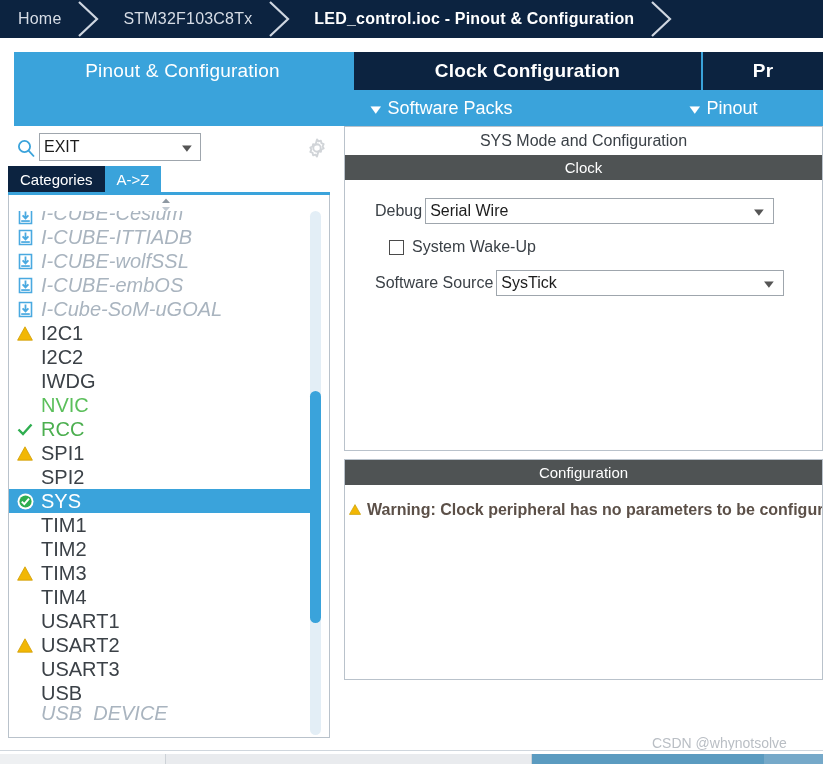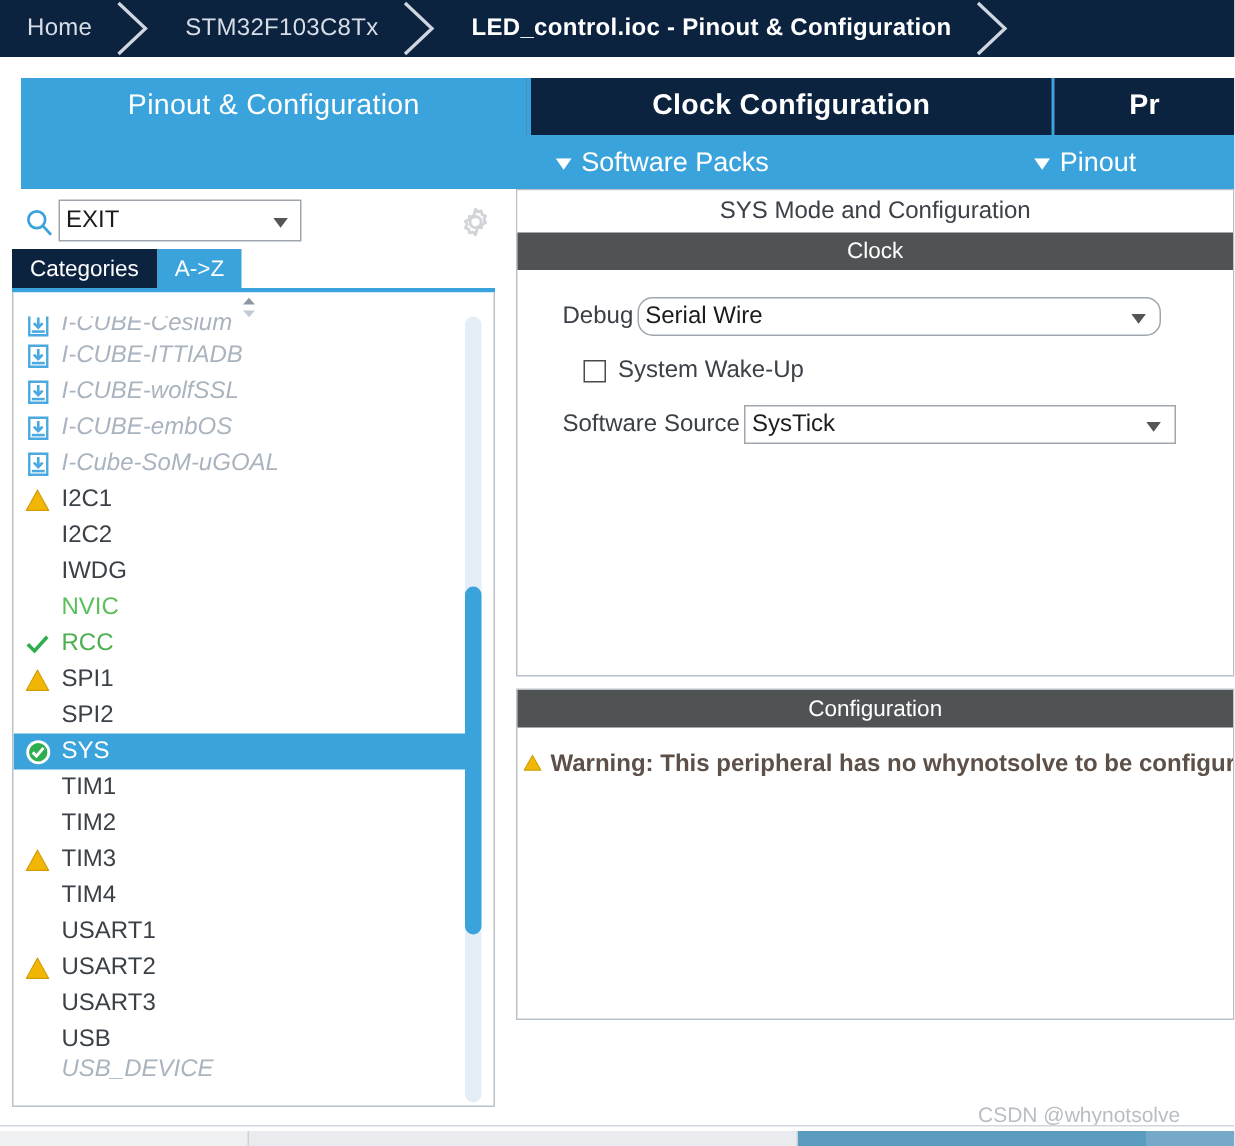--- a/index.html
+++ b/index.html
@@ -84,21 +84,21 @@
   
   .listwrap{
     position:absolute;left:8px;top:69px;width:322px;height:543px;
     background:#ffffff;border:1px solid #b9c2cb;border-top:none;box-sizing:border-box;
     overflow:hidden;
   }
   .spinner{position:absolute;left:148px;top:2px;width:18px;height:16px;}
   .listinner{position:absolute;left:0;top:16px;width:303px;}
   .row{
     height:24px;display:flex;align-items:center;gap:6px;padding-left:6px;
-    font-size:16px;color:#3b4147;white-space:nowrap;box-sizing:border-box;
+    font-size:20px;color:#3b4147;white-space:nowrap;box-sizing:border-box;
   }
   .row .ic{width:20px;height:18px;flex:0 0 20px;display:flex;align-items:center;justify-content:center;}
   .row.ghost{color:#a9b4bf;font-style:italic;}
   .row.ok{color:#4caf50;}
   .row.nvic{color:#5bbf5b;}
   .row.sel{background:#3aa3db;color:#ffffff;}
   .row.clip-top{height:14px;align-items:flex-end;overflow:hidden;}
   .row.clip-bot{height:16px;overflow:hidden;}
 
   .vscroll{position:absolute;right:8px;top:16px;width:11px;height:524px;background:#e3eef6;border-radius:6px;}
@@ -120,21 +120,21 @@
   }
   .modebody{padding:18px 0 0 30px;}
   .frow{display:flex;align-items:center;margin-bottom:14px;}
   .flabel{font-size:16px;color:#3b4147;white-space:nowrap;}
   .fselect{
     margin-left:3px;height:26px;border:1px solid #9fa6ad;background:#ffffff;
     box-sizing:border-box;display:flex;align-items:center;
   }
   .fselect .val{flex:1;font-size:16px;color:#1c1c1c;padding-left:4px;white-space:nowrap;}
   .fselect .dd{width:28px;display:flex;align-items:center;justify-content:center;color:#555;font-size:13px;transform:scaleX(1.5);}
-  .fselect.w-debug{width:349px;border-radius:10px;}
+  .fselect.w-debug{width:349px;}
   .fselect.w-tb{width:288px;}
   .cbrow{display:flex;align-items:center;gap:8px;margin:0 0 14px 14px;}
   .cbox{width:15px;height:15px;border:1px solid #4a4a4a;background:#fff;box-sizing:border-box;}
 
   .warnrow{display:flex;align-items:center;gap:6px;padding:16px 0 0 4px;white-space:nowrap;overflow:hidden;}
   .warntri{flex:0 0 12px;}
   .warntext{font-size:16px;font-weight:bold;color:#5c5048;}
 
   
   .watermark{
@@ -410,21 +410,21 @@
     </div>
 
     <div class="panel cfg">
       <div class="sectionbar">Configuration</div>
       <div class="warnrow">
         <span class="warntri">
           <svg width="12" height="11" viewBox="0 0 12 11">
               <polygon points="6,0.6 11.6,10.4 0.4,10.4" fill="#f2b705" stroke="#caa004" stroke-width=".7"></polygon>
             </svg>
         </span>
-        <span class="warntext">Warning: This peripheral has no whynotsolve to be configur</span>
+        <span class="warntext">Warning: Clock peripheral has no parameters to be configur</span>
       </div>
     </div>
 
   </div>
 
   <div class="watermark">CSDN @whynotsolve</div>
   <div class="hairline"></div>
   <div class="taskbar">
     <div class="tb-a"></div>
     <div class="tb-b"></div>

